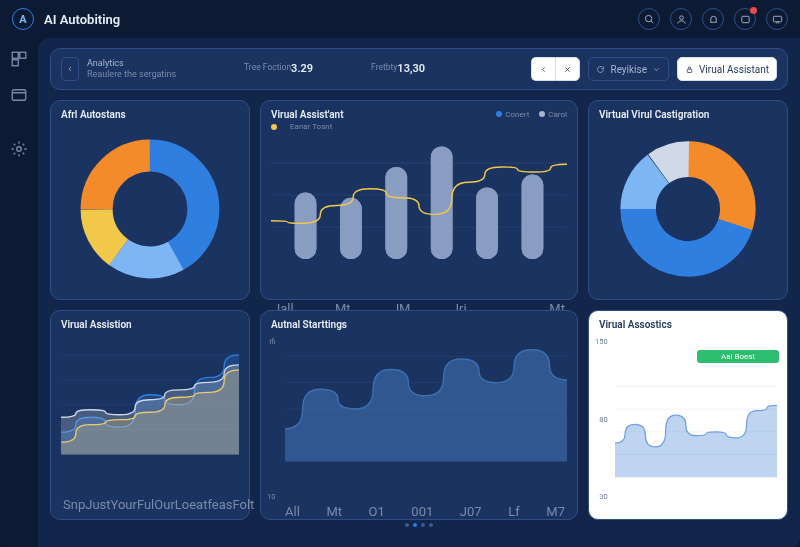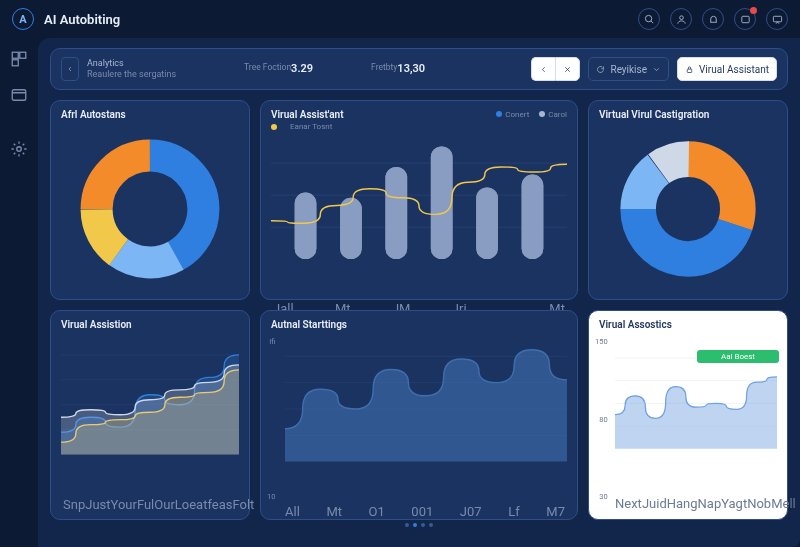--- a/index.html
+++ b/index.html
@@ -340,25 +340,16 @@
       <div class="chartwrap" style="padding-left:16px">
         <svg class="chart" viewBox="0 0 200 140" id="area3svg">
             <line x1="0" y1="28" x2="200" y2="28" stroke="#dfe6ef" stroke-width="0.6"></line>
             <line x1="0" y1="56" x2="200" y2="56" stroke="#dfe6ef" stroke-width="0.6"></line>
             <line x1="0" y1="84" x2="200" y2="84" stroke="#dfe6ef" stroke-width="0.6"></line>
             <line x1="0" y1="112" x2="200" y2="112" stroke="#dfe6ef" stroke-width="0.6"></line>
             <path d="M0 98 Q 12.5 98 12.5 86.33333333333334 T 25 74.66666666666667 Q 37.5 74.66666666666667 37.5 88.66666666666666 T 50 102.66666666666666 Q 62.5 102.66666666666666 62.5 83.06666666666666 T 75 63.46666666666667 Q 87.5 63.46666666666667 87.5 76.06666666666666 T 100 88.66666666666667 Q 112.5 88.66666666666667 112.5 86.33333333333334 T 125 84 Q 137.5 84 137.5 87.73333333333333 T 150 91.46666666666667 Q 162.5 91.46666666666667 162.5 74.66666666666666 T 175 57.86666666666666 Q 187.5 57.86666666666666 187.5 54.6 T 200 51.33333333333334 L 200 140 L 0 140 Z" fill="#6fa0e0" opacity="0.45"></path>
             <path d="M0 98 Q 12.5 98 12.5 86.33333333333334 T 25 74.66666666666667 Q 37.5 74.66666666666667 37.5 88.66666666666666 T 50 102.66666666666666 Q 62.5 102.66666666666666 62.5 83.06666666666666 T 75 63.46666666666667 Q 87.5 63.46666666666667 87.5 76.06666666666666 T 100 88.66666666666667 Q 112.5 88.66666666666667 112.5 86.33333333333334 T 125 84 Q 137.5 84 137.5 87.73333333333333 T 150 91.46666666666667 Q 162.5 91.46666666666667 162.5 74.66666666666666 T 175 57.86666666666666 Q 187.5 57.86666666666666 187.5 54.6 T 200 51.33333333333334" fill="none" stroke="#6fa0e0" stroke-width="1.5"></path>
           </svg>
       </div>
-      <div class="xaxis" style="padding-left:16px" id="area3-x">
-          <span>Next</span>
-          <span>Juid</span>
-          <span>Hang</span>
-          <span>Nap</span>
-          <span>Yagt</span>
-          <span>Nob</span>
-          <span>Mell</span>
-        </div>
     </div>
 
   </div>
 </div>
 
 </body></html>

